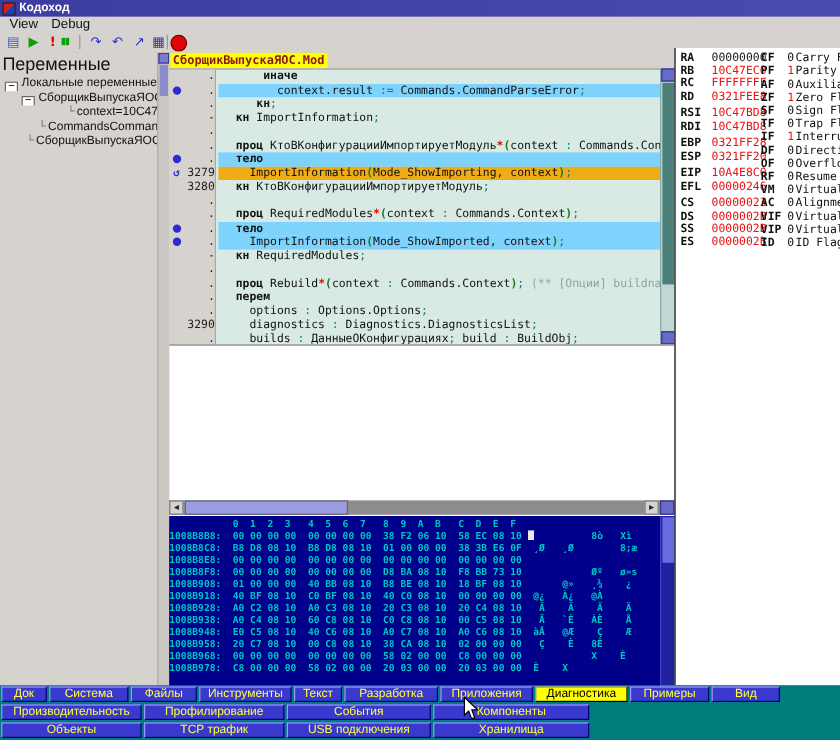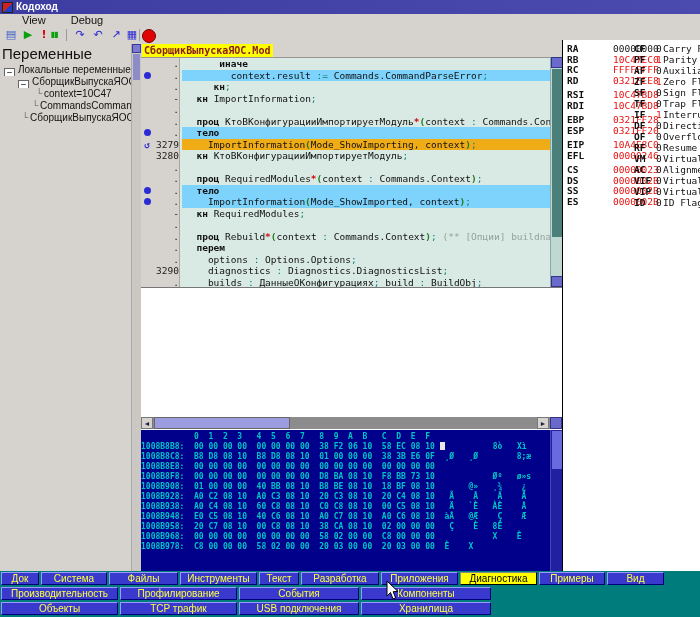--- a/index.html
+++ b/index.html
@@ -4,21 +4,21 @@
 <style>
   html,body{margin:0;padding:0;background:#555;}
   #app{position:relative;width:700px;height:617px;background:#D6D3CE;overflow:hidden;
        font-family:"Liberation Sans",sans-serif;color:#111;}
   .abs{position:absolute;}
   
   .titlebar{left:0;top:0;width:700px;height:14px;background:linear-gradient(90deg,#3D3CA0,#4B4AAE);display:flex;align-items:center;}
   .appicon{width:9px;height:9px;margin:0 3px 0 2px;background:linear-gradient(135deg,#D02020 50%,#2040C0 50%);border:1px solid #222;}
   .wtitle{color:#fff;font-size:10px;font-weight:bold;line-height:14px;}
   .menubar{left:0;top:14px;width:700px;height:13px;background:#D6D3CE;font-size:11px;}
-  .menubar span{margin-left:22px;}
+  .menubar span{margin-left:8px;}
   .toolbar{left:0;top:27px;width:700px;height:17px;background:#D6D3CE;border-bottom:1px solid #B8B5B0;}
   .tbi{position:absolute;top:0;height:16px;line-height:16px;font-size:11px;text-align:center;width:16px;font-family:"DejaVu Sans",sans-serif;}
   .tbsep{position:absolute;top:2px;width:1px;height:12px;background:#999;}
   .combo{position:absolute;left:158px;top:1px;width:398px;height:14px;background:#c4b5fd;border:1px solid #555;font-size:10px;margin-top:36px;}
   .combo-text{position:absolute;left:4px;top:1px;}
   .combo-btn{position:absolute;right:0;top:0;width:15px;height:14px;background:#8585CF;border-left:1px solid #444;
              color:#101060;font-size:7px;text-align:center;line-height:14px;}
   .record{position:absolute;left:142px;top:2px;width:12px;height:12px;border-radius:50%;background:#E00505;border:1px solid #7A0000;}
   
   .varpanel{left:0;top:44px;width:141px;height:527px;background:#D6D3CE;border-right:1px solid #9a9792;overflow:hidden;}
@@ -66,21 +66,21 @@
   .hexpanel{left:141px;top:430px;width:409px;height:141px;background:#00008B;overflow:hidden;
             font:bold 8px/10px "DejaVu Sans Mono",monospace;color:#00C4C4;padding-top:2px;}
   .hexrow{white-space:pre;height:10px;}
   .hexcur{display:inline-block;width:5px;height:8px;background:#E8E8E8;vertical-align:-1px;}
   .hexscroll{left:550px;top:430px;width:12px;height:141px;background:#2020A0;border-left:1px solid #4444C0;}
   .hexscroll .thumb{width:10px;height:38px;margin:1px;background:#6A6AE0;}
   
   .regpanel{left:562px;top:40px;width:138px;height:531px;background:#fff;border-left:1px solid #000;overflow:hidden;
             font:9.5px/10.5px "DejaVu Sans Mono",monospace;}
   .rrow{height:10.5px;white-space:nowrap;}
-  .rname{display:inline-block;width:46px;font-weight:bold;margin-left:4px;}
+  .rname{display:inline-block;width:26px;font-weight:bold;margin-left:4px;}
   .rval{color:#1A1A1A;}
   .rval.red{color:#E81010;}
   .rgap{height:4px;}
   .flags{position:absolute;left:71px;top:4px;}
   .frow{height:11px;white-space:nowrap;}
   .fname{display:inline-block;width:22px;font-weight:bold;}
   .fval{display:inline-block;width:7px;}
   .fval.red{color:#E81010;}
   
   .taskbar{left:0;top:571px;width:700px;height:46px;background:#007C7C;}
@@ -122,21 +122,21 @@
       <span class="tbi" style="left: 124px; color: rgb(43, 43, 213);">▦</span>
       <span class="tbsep" style="left: 66px;"></span>
       <span class="tbsep" style="left: 139px;"></span>
     </div>
 
   <div class="abs varpanel">
     <div class="vhead">Переменные</div>
     <div id="tree">
         <div class="trow" style="padding-left: 4px;"><span class="expbox">−</span><span>Локальные переменные</span></div>
         <div class="trow" style="padding-left: 18px;"><span class="expbox">−</span><span>СборщикВыпускаЯОС</span></div>
-        <div class="trow" style="padding-left: 36px;"><span class="leafcon">└</span><span>context=10C47</span></div>
+        <div class="trow" style="padding-left: 56px;"><span class="leafcon">└</span><span>context=10C47</span></div>
         <div class="trow" style="padding-left: 32px;"><span class="leafcon">└</span><span>CommandsCommands</span></div>
         <div class="trow" style="padding-left: 22px;"><span class="leafcon">└</span><span>СборщикВыпускаЯОС</span></div>
       </div>
     <div class="vscrollbar">
       <div class="btn"></div>
       <div class="thumb"></div>
     </div>
   </div>
 
   <div class="abs tabstrip">
@@ -265,20 +265,21 @@
   </div>
 
   <div class="abs hexpanel">
     <div class="hexrow">           0  1  2  3   4  5  6  7   8  9  A  B   C  D  E  F</div>
     <div id="hexrows">
         <div class="hexrow"><span>1008B8B8:  </span><span>00 00 00 00  00 00 00 00  38 F2 06 10  58 EC 08 10</span><span> </span><span class="hexcur"></span><span>          8ò   Xì  </span></div>
         <div class="hexrow"><span>1008B8C8:  </span><span>B8 D8 08 10  B8 D8 08 10  01 00 00 00  38 3B E6 0F</span><span>  </span><span>¸Ø   ¸Ø        8;æ </span></div>
         <div class="hexrow"><span>1008B8E8:  </span><span>00 00 00 00  00 00 00 00  00 00 00 00  00 00 00 00</span><span>  </span><span>                   </span></div>
         <div class="hexrow"><span>1008B8F8:  </span><span>00 00 00 00  00 00 00 00  D8 BA 08 10  F8 BB 73 10</span><span>  </span><span>          Øº   ø»s </span></div>
         <div class="hexrow"><span>1008B908:  </span><span>01 00 00 00  40 BB 08 10  B8 BE 08 10  18 BF 08 10</span><span>  </span><span>     @»   ¸¾    ¿  </span></div>
+        <div class="hexrow"><span>1008B918:  </span><span>40 BF 08 10  C0 BF 08 10  40 C0 08 10  00 00 00 00</span><span>  </span><span>@¿   À¿   @À       </span></div>
         <div class="hexrow"><span>1008B928:  </span><span>A0 C2 08 10  A0 C3 08 10  20 C3 08 10  20 C4 08 10</span><span>  </span><span> Â    Ã    Ã    Ä  </span></div>
         <div class="hexrow"><span>1008B938:  </span><span>A0 C4 08 10  60 C8 08 10  C0 C8 08 10  00 C5 08 10</span><span>  </span><span> Ä   `È   ÀÈ    Å  </span></div>
         <div class="hexrow"><span>1008B948:  </span><span>E0 C5 08 10  40 C6 08 10  A0 C7 08 10  A0 C6 08 10</span><span>  </span><span>àÅ   @Æ    Ç    Æ  </span></div>
         <div class="hexrow"><span>1008B958:  </span><span>20 C7 08 10  00 C8 08 10  38 CA 08 10  02 00 00 00</span><span>  </span><span> Ç    È   8Ê       </span></div>
         <div class="hexrow"><span>1008B968:  </span><span>00 00 00 00  00 00 00 00  58 02 00 00  C8 00 00 00</span><span>  </span><span>          X    È   </span></div>
         <div class="hexrow"><span>1008B978:  </span><span>C8 00 00 00  58 02 00 00  20 03 00 00  20 03 00 00</span><span>  </span><span>È    X             </span></div>
       </div>
   </div>
   <div class="abs hexscroll">
     <div class="thumb"></div>
@@ -321,21 +322,21 @@
         <div class="frow"><span class="fname">VIF</span><span class="fval">0</span><span>Virtual I</span></div>
         <div class="frow"><span class="fname">VIP</span><span class="fval">0</span><span>Virtual I</span></div>
         <div class="frow"><span class="fname">ID</span><span class="fval">0</span><span>ID Flag</span></div>
       </div>
   </div>
 
   <div class="abs taskbar" id="taskbar">
       <div class="tbrow" style="top: 1px;">
         <div class="tbtn" style="width: 38px;">Док</div>
         <div class="tbtn" style="width: 66px;">Система</div>
-        <div class="tbtn" style="width: 69px;">Файлы</div>
+        <div class="tbtn" style="width: 55px;">Файлы</div>
         <div class="tbtn" style="width: 77px;">Инструменты</div>
         <div class="tbtn" style="width: 40px;">Текст</div>
         <div class="tbtn" style="width: 78px;">Разработка</div>
         <div class="tbtn" style="width: 77px;">Приложения</div>
         <div class="tbtn active" style="width: 77px;">Диагностика</div>
         <div class="tbtn" style="width: 66px;">Примеры</div>
         <div class="tbtn" style="width: 57px;">Вид</div>
       </div>
       <div class="tbrow" style="top: 16px;">
         <div class="tbtn" style="width: 117px;">Производительность</div>

